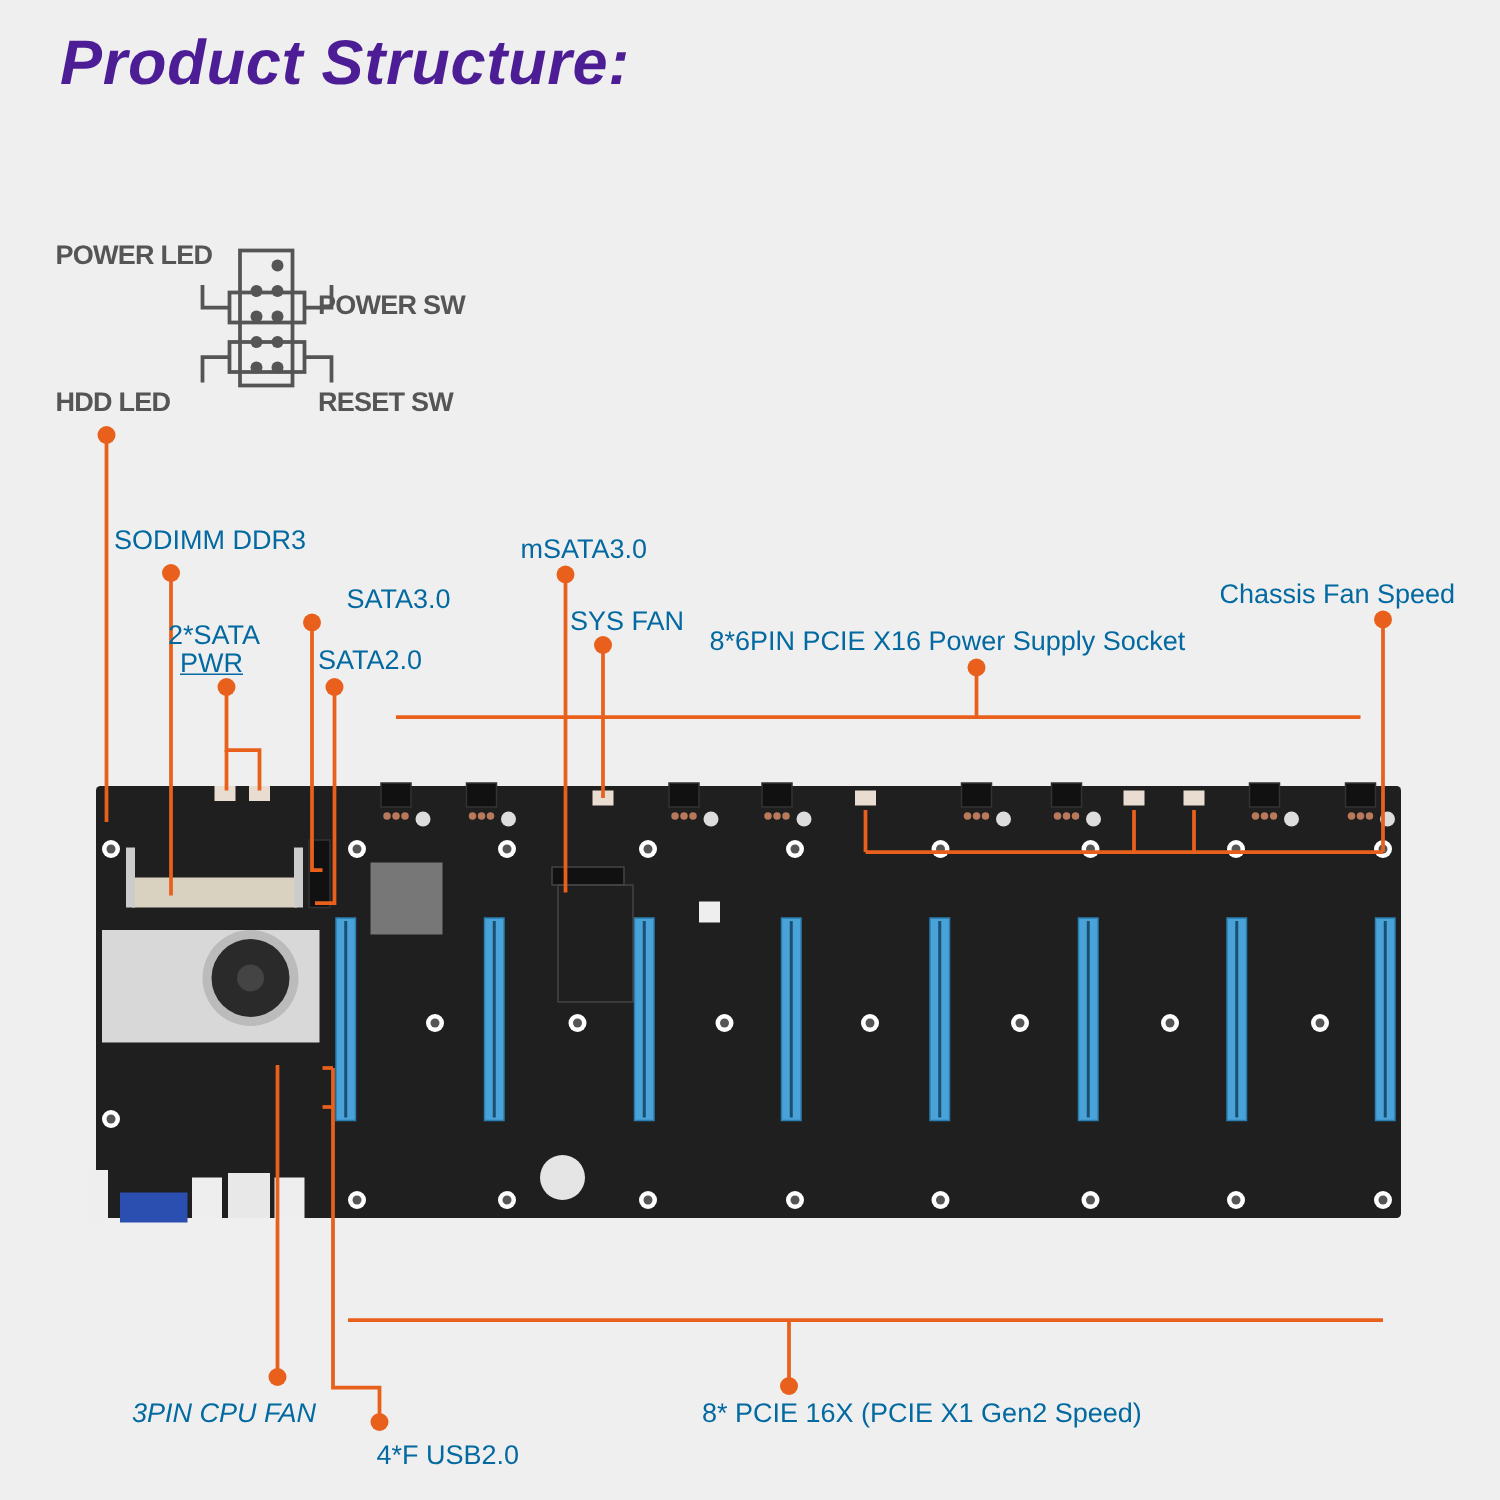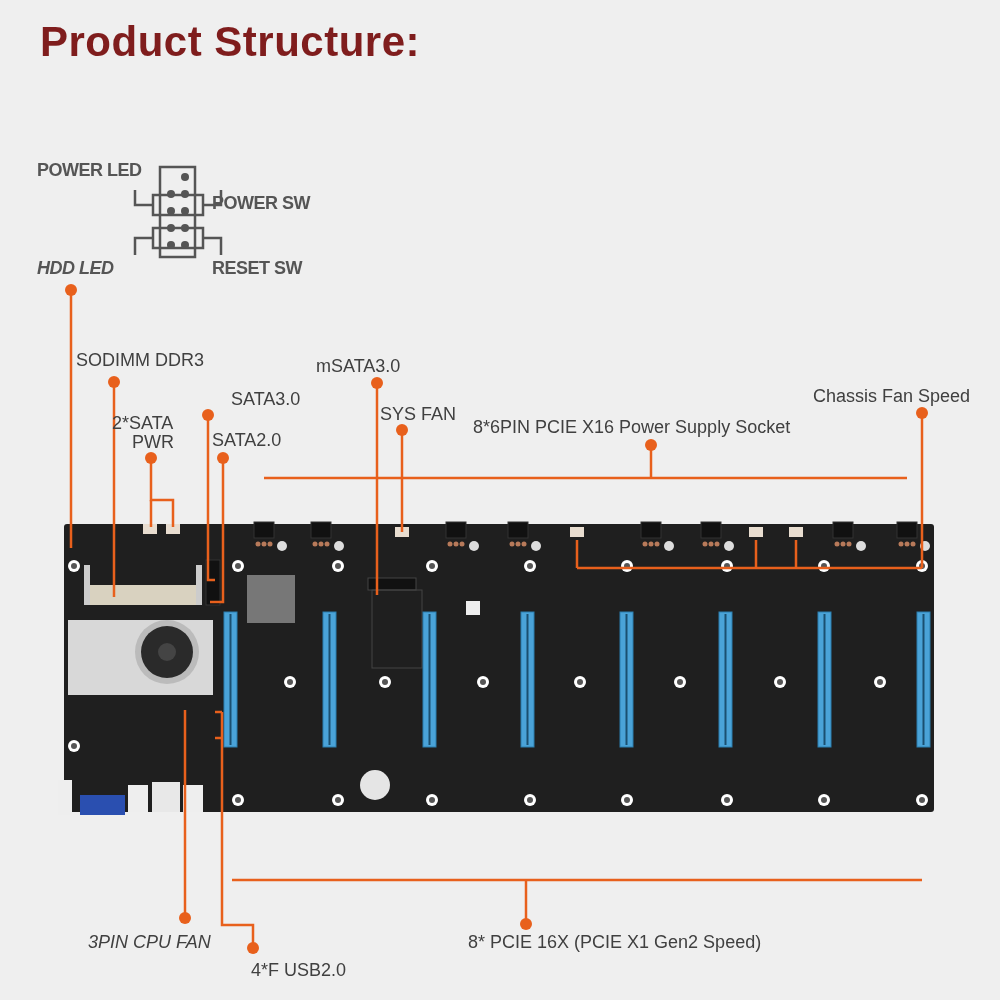--- a/index.html
+++ b/index.html
@@ -1,30 +1,30 @@
 <!DOCTYPE html>
 <html><head>
 <meta charset="utf-8">
 <style>
   html, body { margin:0; padding:0; }
   body { width:1000px; height:1000px; background:#efefef; position:relative; overflow:hidden;
          font-family:"Liberation Sans", sans-serif; color:#333; }
-  .title { position:absolute; left:40px; top:18px; font-size:42px; font-weight:bold; color:#7f1d1d; letter-spacing:0.5px; }
-  .lbl { position:absolute; font-size:18px; color:#404040; white-space:nowrap; }
+  .title { position:absolute; left:40px; top:18px; font-size:42px; font-weight:bold; color:#4c1d95; letter-spacing:0.5px;font-style:italic; }
+  .lbl { position:absolute; font-size:18px; color:#0369a1; white-space:nowrap; }
   .hdr-lbl { position:absolute; font-size:18px; color:#555; font-weight:bold; letter-spacing:-0.5px; white-space:nowrap; }
   svg { position:absolute; left:0; top:0; }
 </style>
 </head>
 <body>
 
 <div class="title">Product Structure:</div>
 
 <div class="hdr-lbl" style="left:37px;top:160px;">POWER LED</div>
 <div class="hdr-lbl" style="left:212px;top:160px;margin-top:33px;">POWER SW</div>
-<div class="hdr-lbl" style="left:37px;top:258px;font-style:italic;">HDD  LED</div>
+<div class="hdr-lbl" style="left:37px;top:258px;">HDD  LED</div>
 <div class="hdr-lbl" style="left:212px;top:258px;">RESET SW</div>
 
 <svg width="1000" height="1000">
 
   <g stroke="#555" stroke-width="2.5" fill="none">
     <rect x="160" y="167" width="35" height="90"></rect>
     <rect x="153" y="195" width="50" height="20"></rect>
     <rect x="153" y="228" width="50" height="20"></rect>
     <polyline points="135,190 135,205 153,205"></polyline>
     <polyline points="203,205 221,205 221,190"></polyline>
@@ -232,22 +232,22 @@
     <circle cx="651" cy="445" r="6"></circle>
     <circle cx="922" cy="413" r="6"></circle>
     <circle cx="185" cy="918" r="6"></circle>
     <circle cx="253" cy="948" r="6"></circle>
     <circle cx="526" cy="924" r="6"></circle>
   </g>
 </svg>
 
 <div class="lbl" style="left:76px;top:350px;">SODIMM DDR3</div>
 <div class="lbl" style="left:112px;top:413px;">2*SATA</div>
-<div class="lbl" style="left:132px;top:432px;">PWR</div>
+<div class="lbl" style="left:120px;top:432px;text-decoration:underline;">PWR</div>
 <div class="lbl" style="left:195px;top:389px;margin-left:36px;">SATA3.0</div>
 <div class="lbl" style="left:212px;top:430px;">SATA2.0</div>
-<div class="lbl" style="left:316px;top:356px;">mSATA3.0</div>
+<div class="lbl" style="left:347px;top:356px;">mSATA3.0</div>
 <div class="lbl" style="left:380px;top:404px;">SYS FAN</div>
 <div class="lbl" style="left:473px;top:417px;">8*6PIN PCIE X16 Power Supply Socket</div>
 <div class="lbl" style="left:813px;top:386px;">Chassis Fan Speed</div>
 <div class="lbl" style="left:88px;top:932px;font-style:italic;">3PIN CPU FAN</div>
 <div class="lbl" style="left:219px;top:960px;margin-left:32px;">4*F USB2.0</div>
 <div class="lbl" style="left:468px;top:932px;">8* PCIE 16X (PCIE X1 Gen2 Speed)</div>
 
 </body></html>

